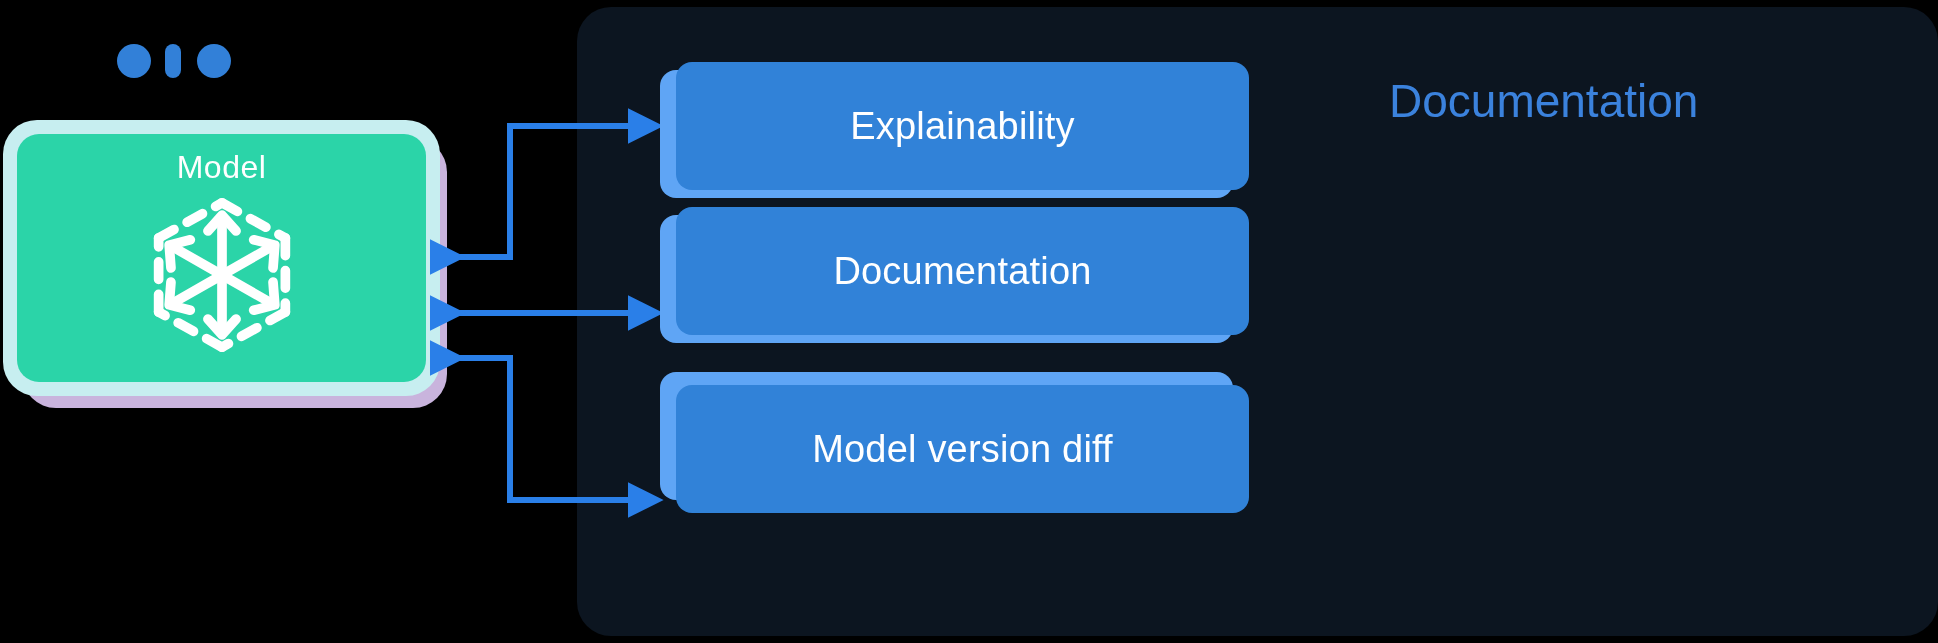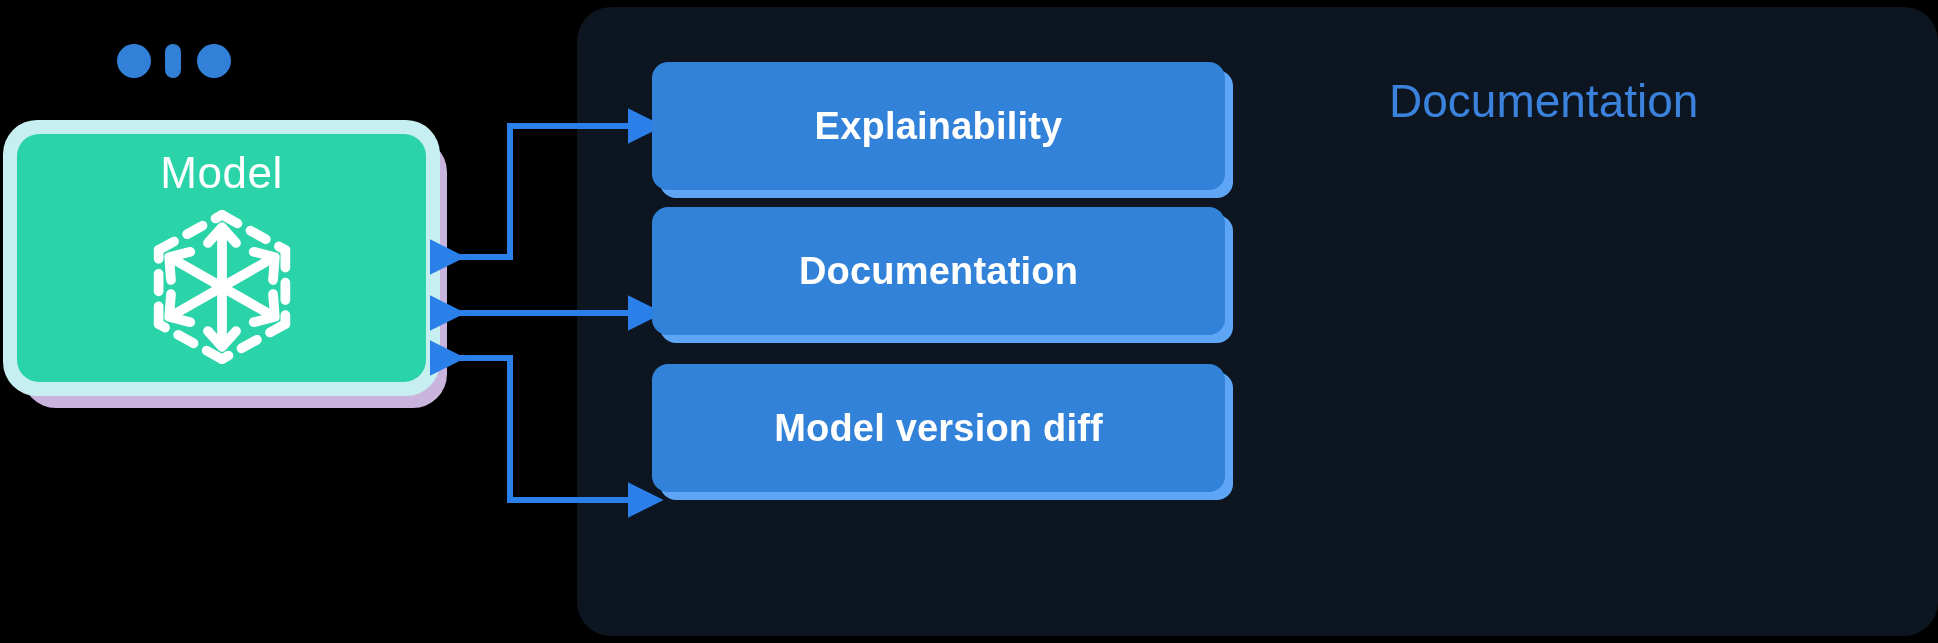--- a/index.html
+++ b/index.html
@@ -75,21 +75,21 @@
     height: 248px;
     background: #2bd4a8;
     border-radius: 22px;
     display: flex;
     flex-direction: column;
     align-items: center;
     justify-content: flex-start;
   }
   .model-label {
     color: #ffffff;
-    font-size: 44px;
+    font-size: 32px;
     line-height: 1;
     font-weight: 400;
     margin-top: 17px;
     letter-spacing: 0.5px;
     user-select: none;
   }
   .model-icon {
     margin-top: 4px;
   }
 
@@ -106,37 +106,38 @@
   
   .box {
     position: absolute;
     background: #3182d8;
     border-radius: 16px;
     display: flex;
     align-items: center;
     justify-content: center;
     color: #ffffff;
     font-size: 38px;
-    font-weight: 700;
+    font-weight: 400;
     letter-spacing: 0.2px;
     user-select: none;
     z-index: 3;
+    margin-left: 24px;
   }
   .box-shadow {
     position: absolute;
     background: #5fa5f5;
     border-radius: 16px;
     z-index: 2;
   }
 
   .box-1        { left: 652px; top: 62px;  width: 573px; height: 128px; }
   .box-1-shadow { left: 660px; top: 70px;  width: 573px; height: 128px; }
   .box-2        { left: 652px; top: 207px; width: 573px; height: 128px; }
   .box-2-shadow { left: 660px; top: 215px; width: 573px; height: 128px; }
-  .box-3        { left: 652px; top: 364px; width: 573px; height: 128px; }
+  .box-3        { left: 652px; top: 385px; width: 573px; height: 128px; }
   .box-3-shadow { left: 660px; top: 372px; width: 573px; height: 128px; }
 
   
   .heading {
     position: absolute;
     left: 1389px;
     top: 74px;
     width: 480px;
     color: #3b82dd;
     font-size: 46px;

